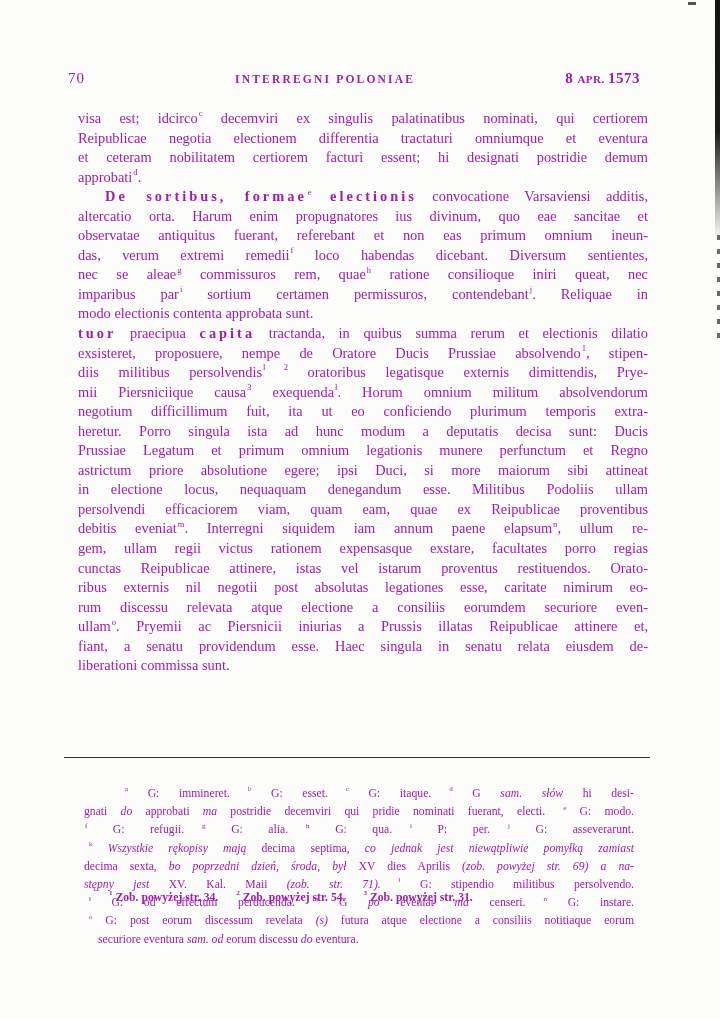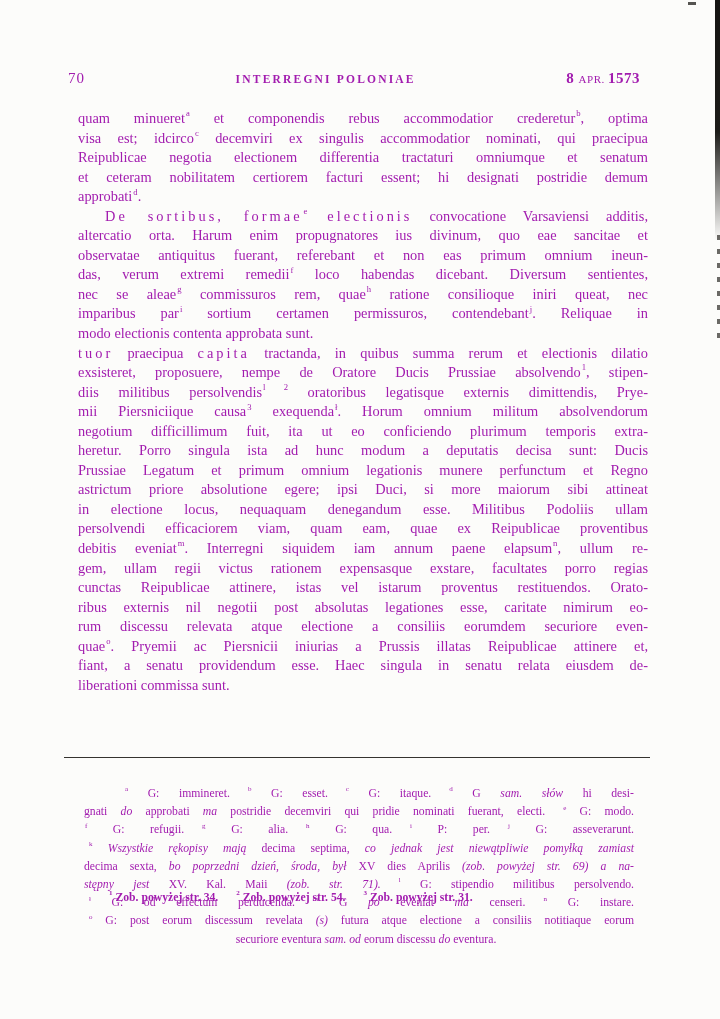--- a/index.html
+++ b/index.html
@@ -22,23 +22,23 @@
     position:absolute; top:109px; left:78px; width:570px;
     font-size:14.4px; line-height:19.55px;
   }
   .para { margin:0; }
   .tline { text-align:justify; text-align-last:justify; }
   .tline.last { text-align-last:left; }
   .tline.ind { padding-left:27px; }
   
   sup.seg-s { font-size:.6em; line-height:0; position:relative; top:-.1em; vertical-align:super; margin-left:1px; }
   .seg-i { font-style:italic; }
-  .seg-p { letter-spacing:3px; }
+  .seg-p { letter-spacing:3px;font-weight:bold; }
   .seg-b { font-weight:bold; }
-  .seg-sc { font-size:11px; font-weight:normal; letter-spacing:.5px; }
+  .seg-sc { font-size:11px; font-weight:bold; letter-spacing:.5px; }
   .seg-g { display:inline-block; width:17px; }
   
   .fn-rule {
     position:absolute; top:757px; left:64px; width:586px; height:1px;
     background:#35332f;
   }
   
   .footnotes {
     position:absolute; top:769px; left:84px; width:550px;
     font-size:11.7px; line-height:18.2px;margin-top:16px;
@@ -68,23 +68,22 @@
 <div class="page">
 
   <div class="header">
     <span class="pagenum">70</span>
     <span class="runtitle">INTERREGNI POLONIAE</span>
     <span class="hdr-date" id="hdr-date"><span class="seg-b">8 </span><span class="seg-sc">APR. </span><span class="seg-b">1573</span></span>
   </div>
 
   <div class="body-text" id="body-text">
       <div class="para">
-        <div class="tline"><span class="seg-n">quam minueret</span><sup class="seg-s">a</sup><span class="seg-n"> et componendis rebus accommodatior crederetur</span><sup class="seg-s">b</sup><span class="seg-n">, optima</span></div>
-        <div class="tline"><span class="seg-n">visa est; idcirco</span><sup class="seg-s">c</sup><span class="seg-n"> decemviri ex singulis accommodatior nominati, qui praecipua</span></div>
-        <div class="tline"><span class="seg-n">Reipublicae negotia electionem differentia tractaturi omniumque et senatum</span></div>
+        <div class="tline"><span class="seg-n">visa est; idcirco</span><sup class="seg-s">c</sup><span class="seg-n"> decemviri ex singulis palatinatibus nominati, qui certiorem</span></div>
+        <div class="tline"><span class="seg-n">Reipublicae negotia electionem differentia tractaturi omniumque et eventura</span></div>
         <div class="tline"><span class="seg-n">et ceteram nobilitatem certiorem facturi essent; hi designati postridie demum</span></div>
         <div class="tline last"><span class="seg-n">approbati</span><sup class="seg-s">d</sup><span class="seg-n">.</span></div>
       </div>
       <div class="para">
         <div class="tline ind"><span class="seg-p">De sortibus, formae</span><sup class="seg-s">e</sup><span class="seg-p"> electionis</span><span class="seg-n"> convocatione Varsaviensi additis,</span></div>
         <div class="tline"><span class="seg-n">altercatio orta. Harum enim propugnatores ius divinum, quo eae sancitae et</span></div>
         <div class="tline"><span class="seg-n">observatae antiquitus fuerant, referebant et non eas primum omnium ineun-</span></div>
         <div class="tline"><span class="seg-n">das, verum extremi remedii</span><sup class="seg-s">f</sup><span class="seg-n"> loco habendas dicebant. Diversum sentientes,</span></div>
         <div class="tline"><span class="seg-n">nec se aleae</span><sup class="seg-s">g</sup><span class="seg-n"> commissuros rem, quae</span><sup class="seg-s">h</sup><span class="seg-n"> ratione consilioque iniri queat, nec</span></div>
         <div class="tline"><span class="seg-n">imparibus par</span><sup class="seg-s">i</sup><span class="seg-n"> sortium certamen permissuros, contendebant</span><sup class="seg-s">j</sup><span class="seg-n">. Reliquae in</span></div>
@@ -99,38 +98,38 @@
         <div class="tline"><span class="seg-n">heretur. Porro singula ista ad hunc modum a deputatis decisa sunt: Ducis</span></div>
         <div class="tline"><span class="seg-n">Prussiae Legatum et primum omnium legationis munere perfunctum et Regno</span></div>
         <div class="tline"><span class="seg-n">astrictum priore absolutione egere; ipsi Duci, si more maiorum sibi attineat</span></div>
         <div class="tline"><span class="seg-n">in electione locus, nequaquam denegandum esse. Militibus Podoliis ullam</span></div>
         <div class="tline"><span class="seg-n">persolvendi efficaciorem viam, quam eam, quae ex Reipublicae proventibus</span></div>
         <div class="tline"><span class="seg-n">debitis eveniat</span><sup class="seg-s">m</sup><span class="seg-n">. Interregni siquidem iam annum paene elapsum</span><sup class="seg-s">n</sup><span class="seg-n">, ullum re-</span></div>
         <div class="tline"><span class="seg-n">gem, ullam regii victus rationem expensasque exstare, facultates porro regias</span></div>
         <div class="tline"><span class="seg-n">cunctas Reipublicae attinere, istas vel istarum proventus restituendos. Orato-</span></div>
         <div class="tline"><span class="seg-n">ribus externis nil negotii post absolutas legationes esse, caritate nimirum eo-</span></div>
         <div class="tline"><span class="seg-n">rum discessu relevata atque electione a consiliis eorumdem securiore even-</span></div>
-        <div class="tline"><span class="seg-n">quae</span><sup class="seg-s">o</sup><span class="seg-n">. Pryemii ac Piersnicii iniurias a Prussis illatas Reipublicae attinere et,</span></div>
+        <div class="tline"><span class="seg-n">ullam</span><sup class="seg-s">o</sup><span class="seg-n">. Pryemii ac Piersnicii iniurias a Prussis illatas Reipublicae attinere et,</span></div>
         <div class="tline"><span class="seg-n">fiant, a senatu providendum esse. Haec singula in senatu relata eiusdem de-</span></div>
         <div class="tline last"><span class="seg-n">liberationi commissa sunt.</span></div>
       </div>
     </div>
 
   <div class="fn-rule"></div>
 
   <div class="footnotes" id="footnotes">
       <div class="fn-line j" style="padding-left: 40px;"><sup class="seg-s">a</sup><span class="seg-n"> G: immineret.</span><span class="seg-g"></span><sup class="seg-s">b</sup><span class="seg-n"> G: esset.</span><span class="seg-g"></span><sup class="seg-s">c</sup><span class="seg-n"> G: itaque.</span><span class="seg-g"></span><sup class="seg-s">d</sup><span class="seg-n"> G </span><span class="seg-i">sam. słów</span><span class="seg-n"> hi desi-</span></div>
       <div class="fn-line j" style="padding-left: 0px;"><span class="seg-n">gnati </span><span class="seg-i">do</span><span class="seg-n"> approbati </span><span class="seg-i">ma</span><span class="seg-n"> postridie decemviri qui pridie nominati fuerant, electi.</span><span class="seg-g"></span><sup class="seg-s">e</sup><span class="seg-n"> G: modo.</span></div>
       <div class="fn-line j" style="padding-left: 0px;"><sup class="seg-s">f</sup><span class="seg-n"> G: refugii.</span><span class="seg-g"></span><sup class="seg-s">g</sup><span class="seg-n"> G: alia.</span><span class="seg-g"></span><sup class="seg-s">h</sup><span class="seg-n"> G: qua.</span><span class="seg-g"></span><sup class="seg-s">i</sup><span class="seg-n"> P: per.</span><span class="seg-g"></span><sup class="seg-s">j</sup><span class="seg-n"> G: asseverarunt.</span></div>
       <div class="fn-line j" style="padding-left: 4px;"><sup class="seg-s">k</sup><span class="seg-n"> </span><span class="seg-i">Wszystkie rękopisy mają</span><span class="seg-n"> decima septima, </span><span class="seg-i">co jednak jest niewątpliwie pomyłką zamiast</span></div>
       <div class="fn-line j" style="padding-left: 0px;"><span class="seg-n">decima sexta, </span><span class="seg-i">bo poprzedni dzień, środa, był</span><span class="seg-n"> XV dies Aprilis </span><span class="seg-i">(zob. powyżej str. 69) a na-</span></div>
       <div class="fn-line j" style="padding-left: 0px;"><span class="seg-i">stępny jest</span><span class="seg-n"> XV. Kal. Maii </span><span class="seg-i">(zob. str. 71).</span><span class="seg-g"></span><sup class="seg-s">l</sup><span class="seg-n"> G: stipendio militibus persolvendo.</span></div>
       <div class="fn-line j" style="padding-left: 4px;"><sup class="seg-s">ł</sup><span class="seg-n"> G: od effectum perducenda.</span><span class="seg-g"></span><sup class="seg-s">m</sup><span class="seg-n"> G </span><span class="seg-i">po</span><span class="seg-n"> eveniat </span><span class="seg-i">ma</span><span class="seg-n"> censeri.</span><span class="seg-g"></span><sup class="seg-s">n</sup><span class="seg-n"> G: instare.</span></div>
       <div class="fn-line j" style="padding-left: 4px;"><sup class="seg-s">o</sup><span class="seg-n"> G: post eorum discessum revelata </span><span class="seg-i">(s)</span><span class="seg-n"> futura atque electione a consiliis notitiaque eorum</span></div>
-      <div class="fn-line nj" style="padding-left: 14px; text-align: center;"><span class="seg-n">securiore eventura </span><span class="seg-i">sam. od</span><span class="seg-n"> eorum discessu </span><span class="seg-i">do</span><span class="seg-n"> eventura.</span></div>
+      <div class="fn-line nj" style="padding-left: 14px;"><span class="seg-n">securiore eventura </span><span class="seg-i">sam. od</span><span class="seg-n"> eorum discessu </span><span class="seg-i">do</span><span class="seg-n"> eventura.</span></div>
     </div>
 
   <div class="refs" id="references">
       <div class="fn-line nj" style="padding-left: 24px;"><sup class="seg-s">1</sup><span class="seg-n"> Zob. powyżej str. 34.</span><span class="seg-g"></span><sup class="seg-s">2</sup><span class="seg-n"> Zob. powyżej str. 54.</span><span class="seg-g"></span><sup class="seg-s">3</sup><span class="seg-n"> Zob. powyżej str. 31.</span></div>
     </div>
 
   <div class="edge1"></div>
   <div class="edge2"></div>
   <div class="speck"></div>
 </div>

